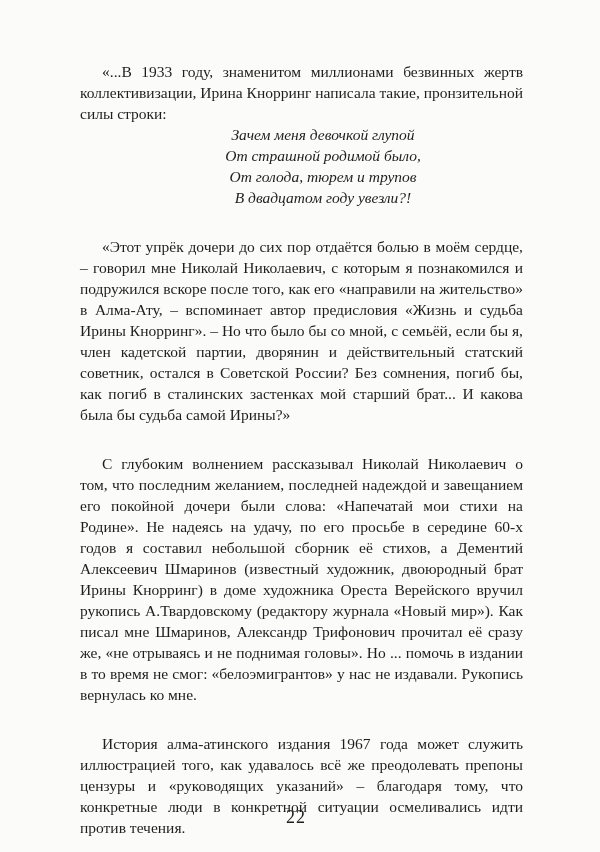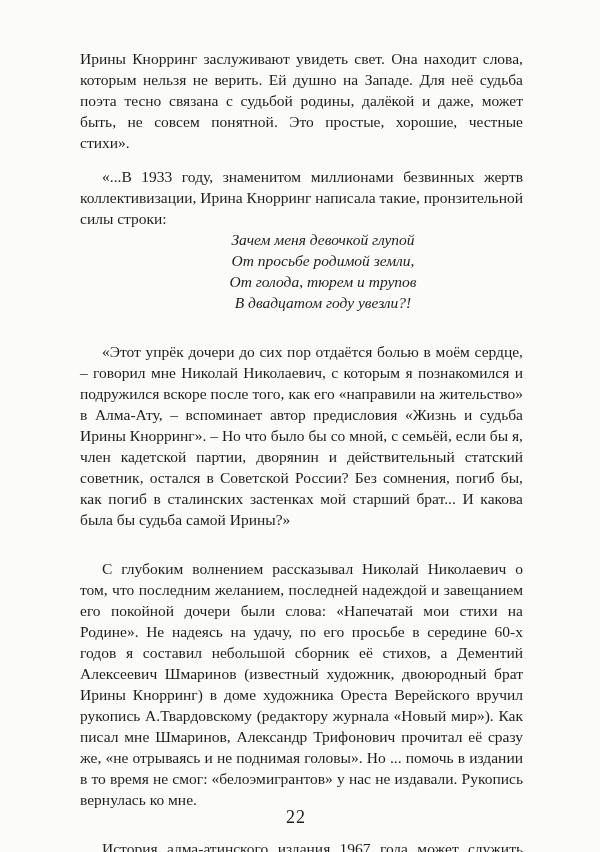--- a/index.html
+++ b/index.html
@@ -59,25 +59,24 @@
       font-size: 18px;
       letter-spacing: 1px;
       margin-top: 24px;
     }
   </style>
 </head>
 <body>
 
 <div class="page">
   <div class="text-block">
-      <p class="para">Ирины Кнорринг заслуживают увидеть свет. Она находит слова, которым нельзя не верить. Ей душно на Западе. Для неё судьба поэта тесно связана с судьбой родины, далёкой и даже, может быть, не совсем понятной. Это простые, хорошие, честные стихи».</p>
       <p class="para indent space-before">«...В 1933 году, знаменитом миллионами безвинных жертв коллективизации, Ирина Кнорринг написала такие, пронзительной силы строки:</p>
       <div class="poem">
         <div class="poem-line">Зачем меня девочкой глупой</div>
-        <div class="poem-line">От просьбе родимой земли,</div>
+        <div class="poem-line">От страшной родимой было,</div>
         <div class="poem-line">От голода, тюрем и трупов</div>
         <div class="poem-line">В двадцатом году увезли?!</div>
       </div>
       <p class="para indent">«Этот упрёк дочери до сих пор отдаётся болью в моём сердце, – говорил мне Николай Николаевич, с которым я познакомился и подружился вскоре после того, как его «направили на жительство» в Алма-Ату, – вспоминает автор предисловия «Жизнь и судьба Ирины Кнорринг». – Но что было бы со мной, с семьёй, если бы я, член кадетской партии, дворянин и действительный статский советник, остался в Советской России? Без сомнения, погиб бы, как погиб в сталинских застенках мой старший брат... И какова была бы судьба самой Ирины?»</p>
       <p class="para indent">С глубоким волнением рассказывал Николай Николаевич о том, что последним желанием, последней надеждой и завещанием его покойной дочери были слова: «Напечатай мои стихи на Родине». Не надеясь на удачу, по его просьбе в середине 60-х годов я составил небольшой сборник её стихов, а Дементий Алексеевич Шмаринов (известный художник, двоюродный брат Ирины Кнорринг) в доме художника Ореста Верейского вручил рукопись А.Твардовскому (редактору журнала «Новый мир»). Как писал мне Шмаринов, Александр Трифонович прочитал её сразу же, «не отрываясь и не поднимая головы». Но ... помочь в издании в то время не смог: «белоэмигрантов» у нас не издавали. Рукопись вернулась ко мне.</p>
       <p class="para indent">История алма-атинского издания 1967 года может служить иллюстрацией того, как удавалось всё же преодолевать препоны цензуры и «руководящих указаний» – благодаря тому, что конкретные люди в конкретной ситуации осмеливались идти против течения.</p>
     </div>
   <div class="page-number">22</div>
 </div>
 

